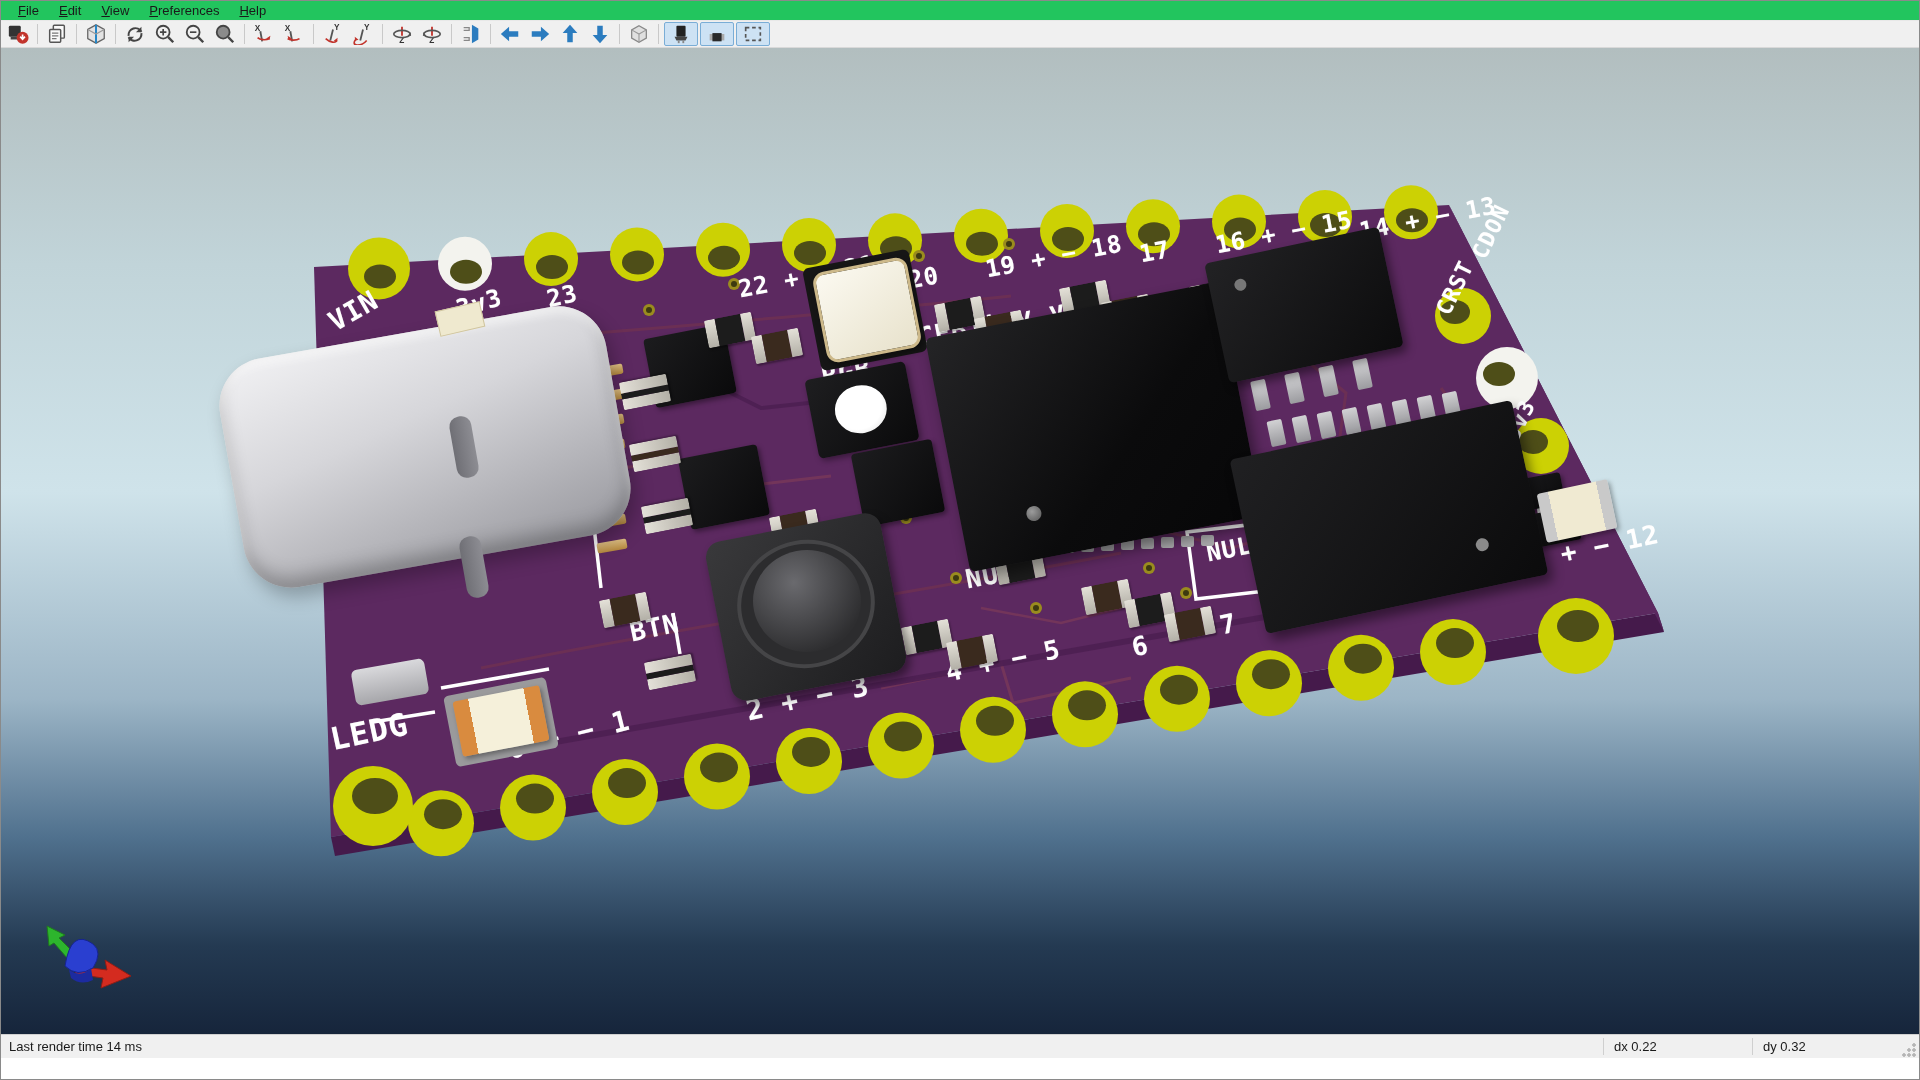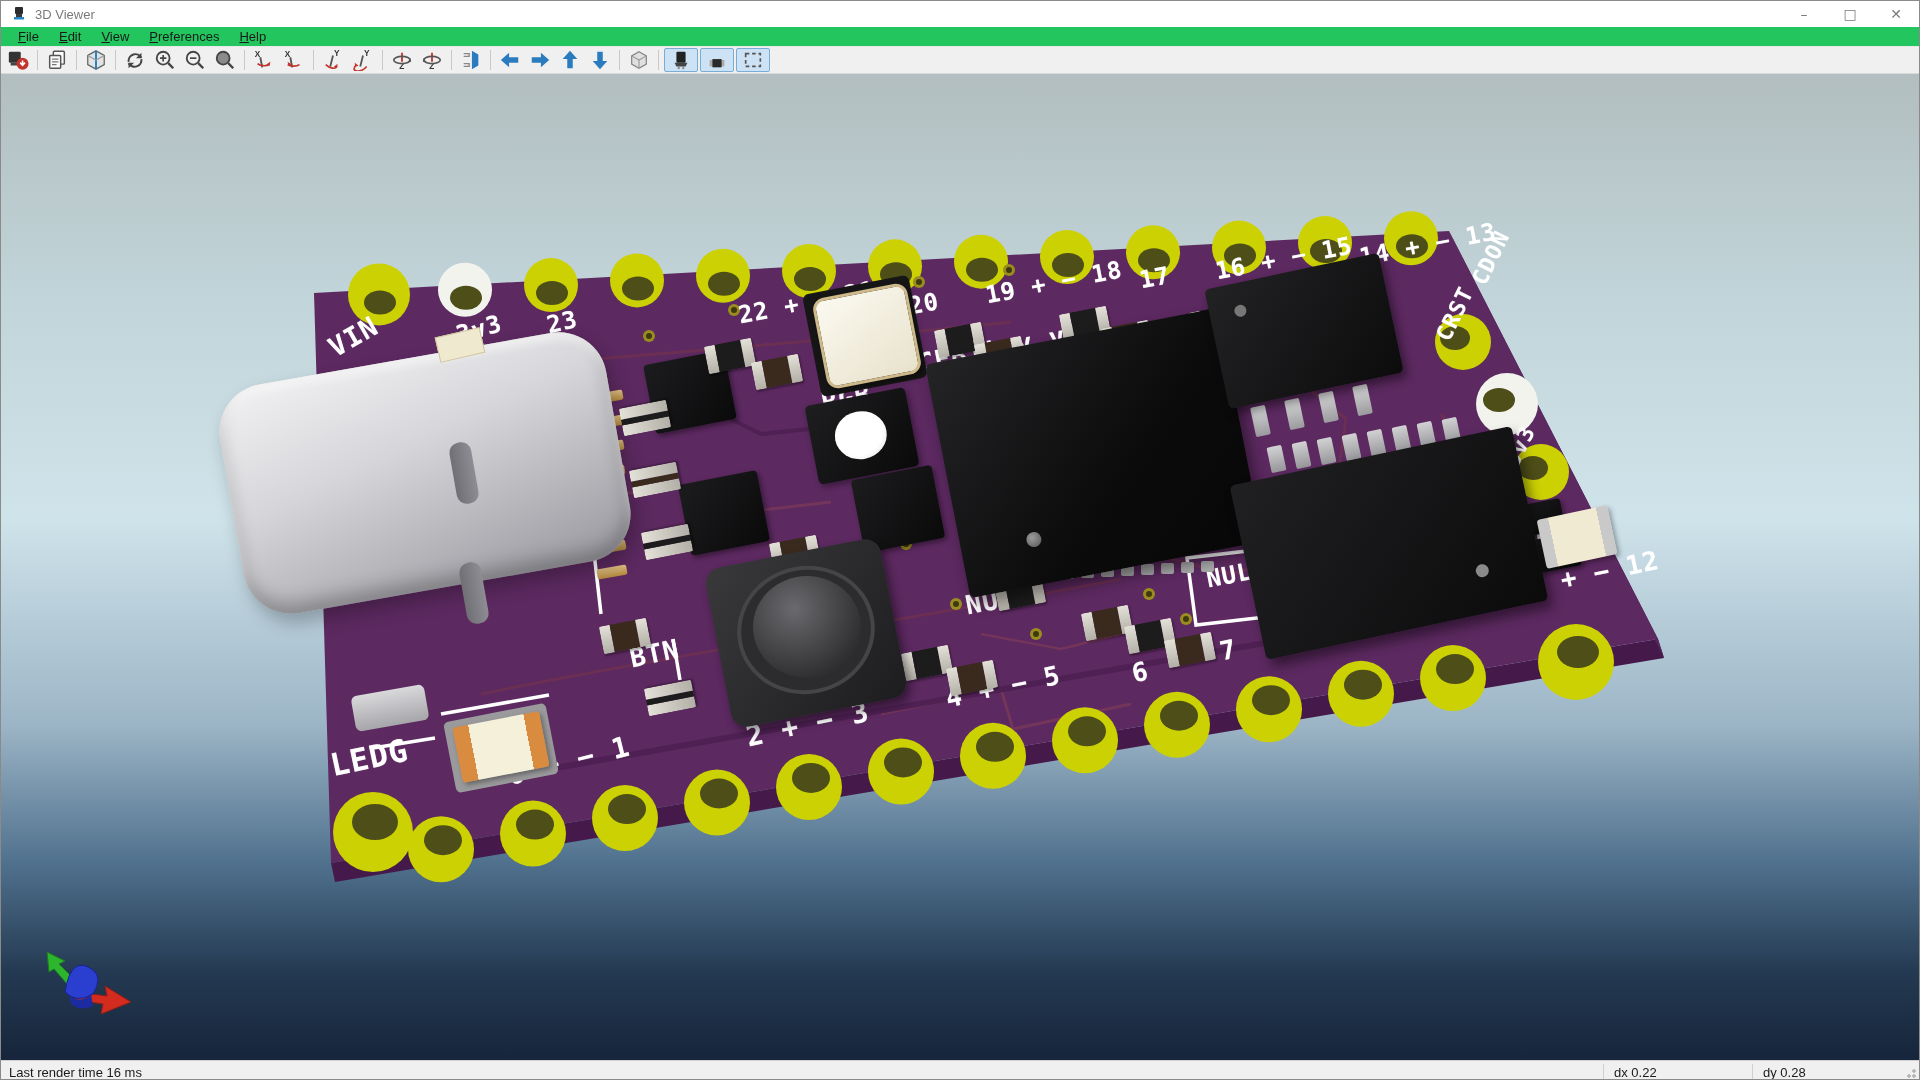--- a/index.html
+++ b/index.html
@@ -48,33 +48,20 @@
                    radial-gradient(circle at 13px 13px,#b5b5b5 1.5px,transparent 2px),
                    radial-gradient(circle at 8px 8px,#b5b5b5 1.5px,transparent 2px),
                    radial-gradient(circle at 13px 8px,#b5b5b5 1.5px,transparent 2px),
                    radial-gradient(circle at 13px 3px,#b5b5b5 1.5px,transparent 2px);}
 </style>
 </head>
 <body>
 
 <div class="window">
 
-  <div class="titlebar">
-    <svg class="appicon" viewBox="0 0 16 16">
-      <rect x="4" y="1" width="8" height="7" rx="1" fill="#2b2b2d"></rect>
-      <rect x="5" y="8" width="6" height="3" fill="#3a3a3c"></rect>
-      <rect x="3" y="11" width="10" height="2.5" fill="#2586c6"></rect>
-    </svg>
-    <span class="title">3D Viewer</span>
-    <div class="wincontrols">
-      <div class="winbtn">–</div>
-      <div class="winbtn">□</div>
-      <div class="winbtn">✕</div>
-    </div>
-  </div>
 
   <div class="menubar" id="menubar">
       <span class="mi"><u>F</u>ile</span>
       <span class="mi"><u>E</u>dit</span>
       <span class="mi"><u>V</u>iew</span>
       <span class="mi"><u>P</u>references</span>
       <span class="mi"><u>H</u>elp</span>
     </div>
 
   <div class="toolbar">
@@ -547,18 +534,18 @@
         <div class="pass" style="left: 600px; top: 548px; width: 48px; height: 28px; transform: rotate(-11deg);">
           <div class="cap"></div>
           <div class="bod" style="background:#3a2a1e"></div>
           <div class="cap"></div>
         </div>
         <div class="cmp" style="left: 436px; top: 258px; width: 44px; height: 24px; transform: rotate(-13deg); background: rgb(239, 233, 207); border: 1px solid rgb(207, 196, 158);"></div>
       </div>
   </div>
 
   <div class="statusbar">
-    <div class="sb-left">Last render time 16 ms</div>
+    <div class="sb-left">Last render time 14 ms</div>
     <div class="sb-cell">dx 0.22</div>
-    <div class="sb-cell">dy 0.28</div>
+    <div class="sb-cell">dy 0.32</div>
     <div class="grip"></div>
   </div>
 </div>
 
 </body></html>

